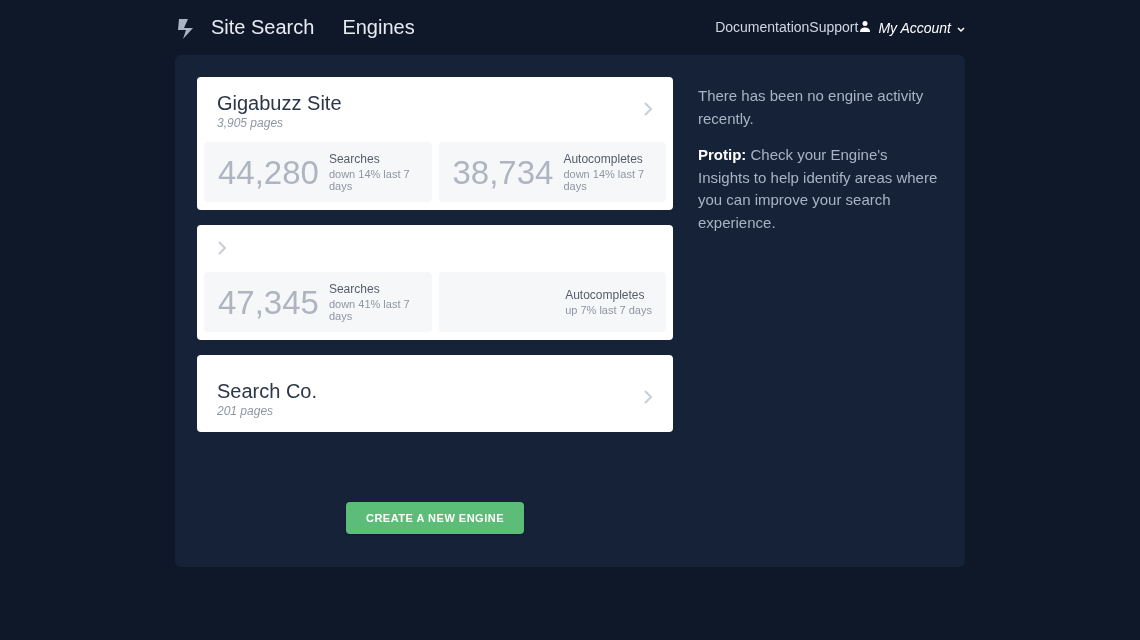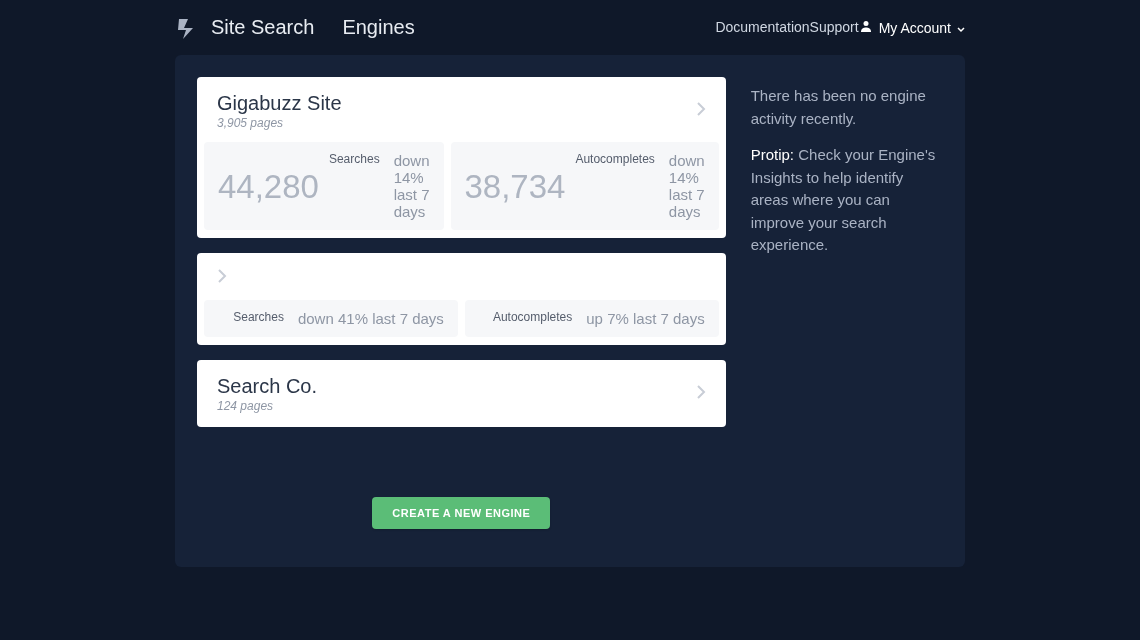--- a/index.html
+++ b/index.html
@@ -65,20 +65,21 @@
       font-size: 14px;
       color: #d0d7e2;
       cursor: pointer;
     }
     
     .account-group {
       display: flex;
       align-items: center;
       gap: 6px;
       cursor: pointer;
+      font-style: italic;
     }
     
     .account-text {
       font-size: 14px;
       color: #fff;
       font-weight: 500;
     }
     
     .content-panel {
       margin: 0 175px;
@@ -153,31 +154,32 @@
     
     .stat-number {
       font-size: 33px;
       color: #aeb5c1;
       font-weight: 300;
       line-height: 1;
     }
     
     .stat-details {
       display: flex;
-      gap: 14px;
+      flex-direction: column;
+      gap: 2px;
     }
     
     .stat-label {
       font-size: 12px;
       color: #555d6c;
       font-weight: 500;
     }
     
     .stat-trend {
-      font-size: 15px;
+      font-size: 11px;
       color: #8e96a4;
     }
     
     .create-button-wrap {
       display: flex;
       justify-content: center;
       margin-top: 55px;
       align-items: center;
     }
     
@@ -201,25 +203,25 @@
     
     .sidebar-text {
       font-size: 15px;
       color: #aab3c4;
       line-height: 1.5;
       margin-bottom: 14px;
     }
     
     .protip-label {
       color: #fff;
-      font-weight: 400;
+      font-weight: 700;
     }
     
     .engine-card.compact .engine-header {
-      padding: 15px 20px 14px 20px;
+      padding: 25px 20px 14px 20px;
       justify-content: space-between;
     }
   </style>
 </head>
 <body>
 
 <div class="header">
   <div class="header-left">
     <div class="logo-group">
       <span class="logo-icon">
@@ -287,39 +289,40 @@
     <div class="engine-card">
       <div class="engine-header">
         <span class="chevron-icon">
           <svg width="10" height="16" viewBox="0 0 10 16" fill="none">
             <path d="M2 2 L8 8 L2 14" stroke="#c8cdd6" stroke-width="2" fill="none"></path>
           </svg>
         </span>
       </div>
       <div class="engine-stats">
         <div class="stat-box">
+          <span class="stat-number">47,345</span>
           <div class="stat-details">
             <span class="stat-label">Searches</span>
             <span class="stat-trend">down 41% last 7 days</span>
           </div>
         </div>
         <div class="stat-box">
           <div class="stat-details">
             <span class="stat-label">Autocompletes</span>
             <span class="stat-trend">up 7% last 7 days</span>
           </div>
         </div>
       </div>
     </div>
 
     <div class="engine-card compact">
       <div class="engine-header">
         <div class="engine-title-group">
           <span class="engine-title">Search Co.</span>
-          <span class="engine-subtitle">124 pages</span>
+          <span class="engine-subtitle">201 pages</span>
         </div>
         <span class="chevron-icon">
           <svg width="10" height="16" viewBox="0 0 10 16" fill="none">
             <path d="M2 2 L8 8 L2 14" stroke="#c8cdd6" stroke-width="2" fill="none"></path>
           </svg>
         </span>
       </div>
     </div>
 
     <div class="create-button-wrap">

